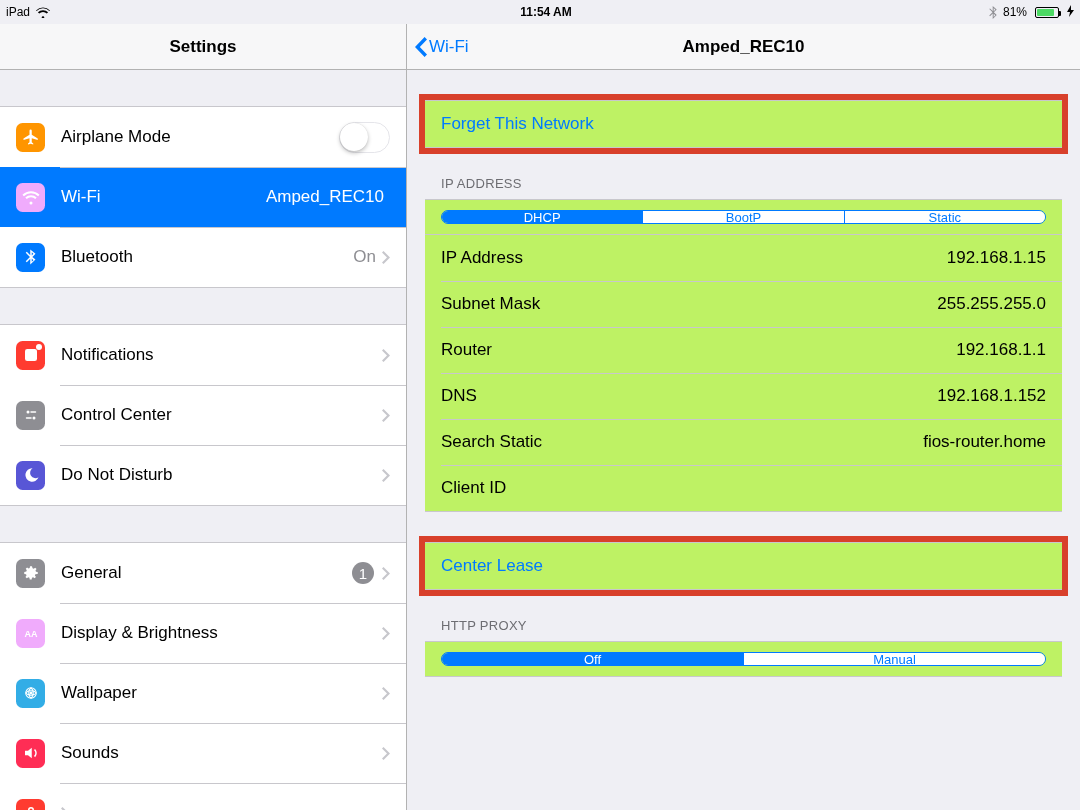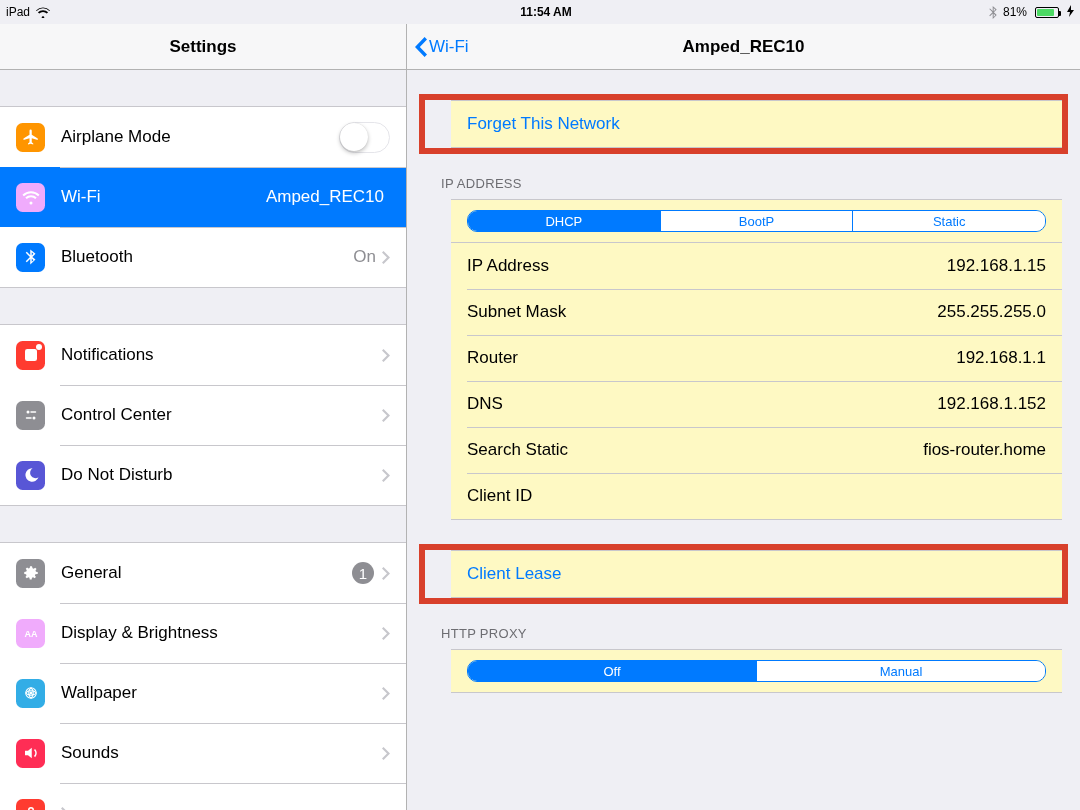--- a/index.html
+++ b/index.html
@@ -55,29 +55,29 @@
   .c-red{background:#ff3b30;}
   .c-gray{background:#8e8e93;}
   .c-purple{background:#5856d6;}
   .c-cyan{background:#32ade6;}
   .c-pink{background:#ff2d55;}
   .c-green{background:#4cd964;}
   .notif-dot{position:absolute;top:3px;right:3px;width:6px;height:6px;background:#fff;border-radius:50%;}
   
   .dscroll{flex:1;overflow:hidden;padding:0;}
   .ghead{font-size:13px;color:var(--label);padding:28px 16px 8px 16px;text-transform:uppercase;letter-spacing:0.3px;}
-  .dgroup{background:#fef9c3;border-top:1px solid var(--sep);border-bottom:1px solid var(--sep);margin-left:26px;}
+  .dgroup{background:#bef264;border-top:1px solid var(--sep);border-bottom:1px solid var(--sep);}
   .drow{display:flex;align-items:center;height:46px;padding:0 16px;position:relative;font-size:17px;}
   .drow + .drow::before{content:"";position:absolute;left:16px;right:0;top:0;height:1px;background:var(--sep);}
   .drow .k{flex:1;color:#000;}
   .drow .v{color:#000;}
   .drow.link{color:var(--blue);}
   
   .seg-wrap{padding:10px 16px;}
-  .seg{display:flex;border:1px solid var(--blue);border-radius:10px;overflow:hidden;height:22px;justify-content:center;}
+  .seg{display:flex;border:1px solid var(--blue);border-radius:10px;overflow:hidden;height:14px;justify-content:center;}
   .seg .s{flex:1;display:flex;align-items:center;justify-content:center;font-size:13px;color:var(--blue);background:#fff;border-left:1px solid var(--blue);}
   .seg .s:first-child{border-left:none;}
   .seg .s.on{background:var(--blue);color:#fff;}
   
   .hl{position:relative;}
   .hl::after{content:"";position:absolute;left:-6px;right:-6px;top:-6px;bottom:-6px;border:6px solid var(--red);pointer-events:none;}
   .detail-inner{padding:0 18px 0 18px;}
 </style>
 </head>
 <body>
@@ -359,21 +359,21 @@
           <div class="drow">
               <div class="k">Client ID</div>
               <div class="v"></div>
             </div>
         </div>
 
         <div style="height:30px;"></div>
         <div class="hl">
           <div class="dgroup">
             <div class="drow link">
-                <span>Client Lease</span>
+                <span>Center Lease</span>
               </div>
           </div>
         </div>
 
         <div class="ghead">HTTP PROXY</div>
         <div class="dgroup">
           <div class="seg-wrap">
             <div class="seg">
               <div class="s on">Off</div>
               <div class="s">Manual</div>

